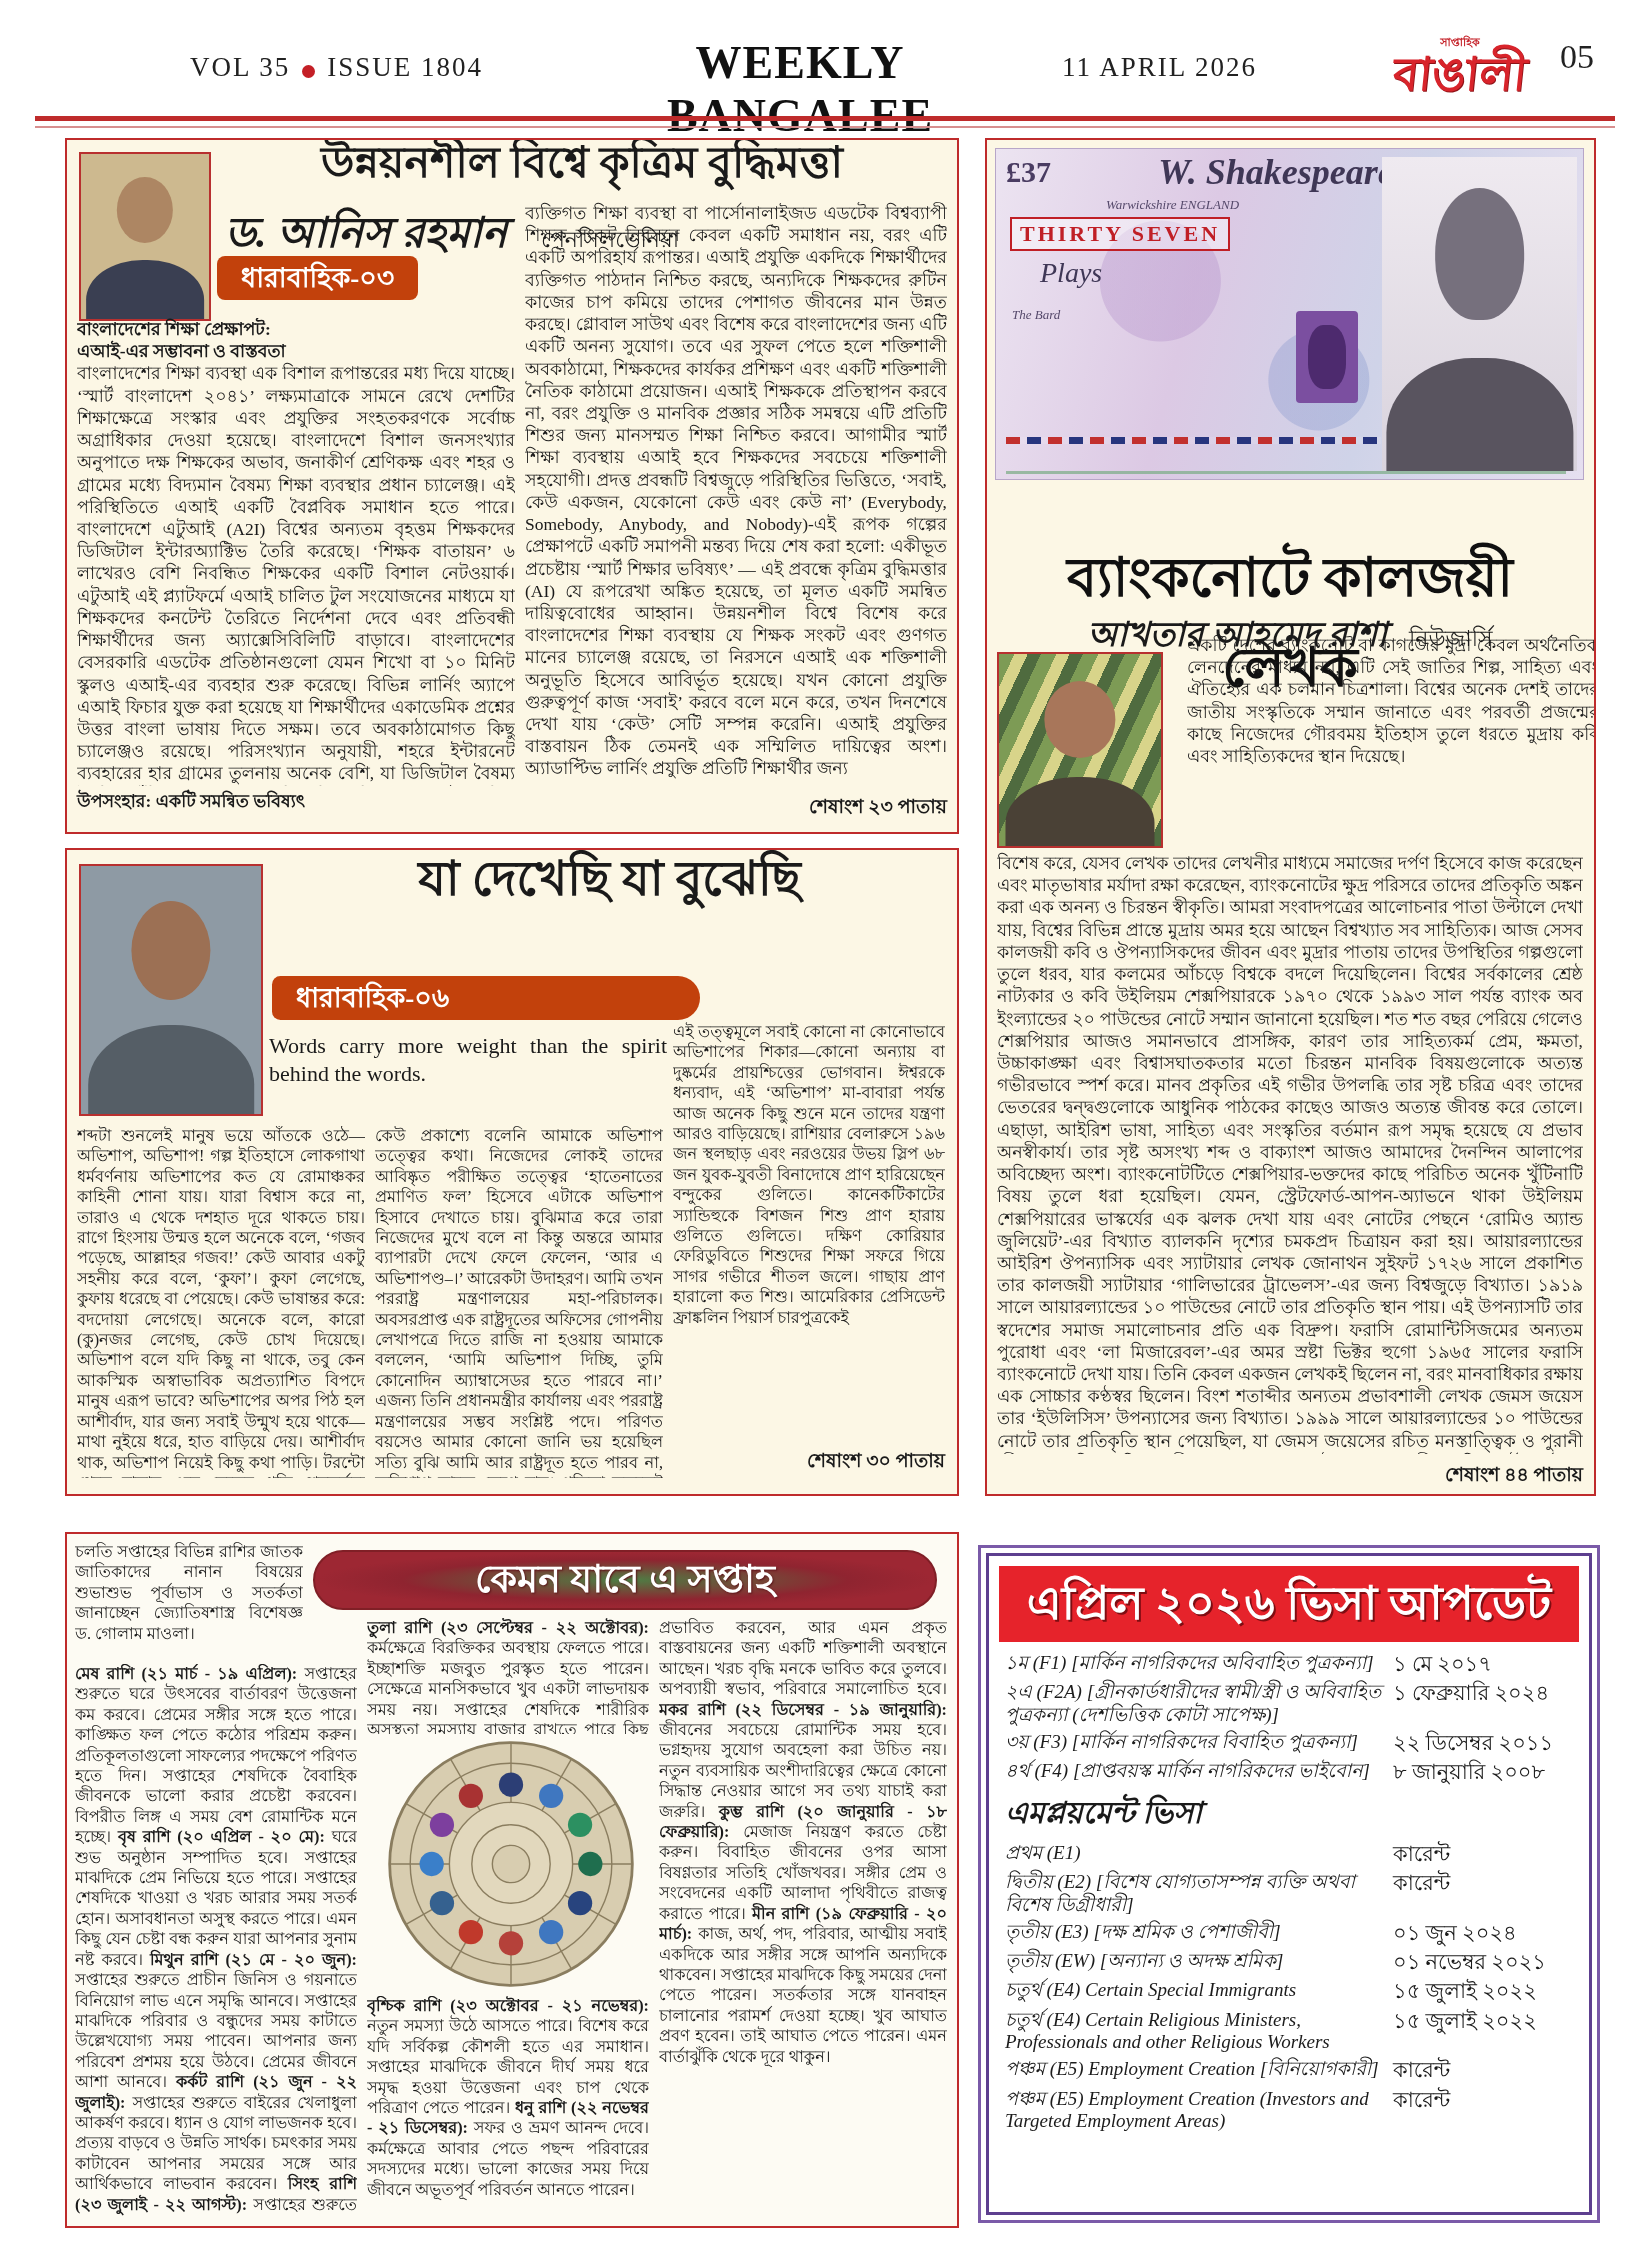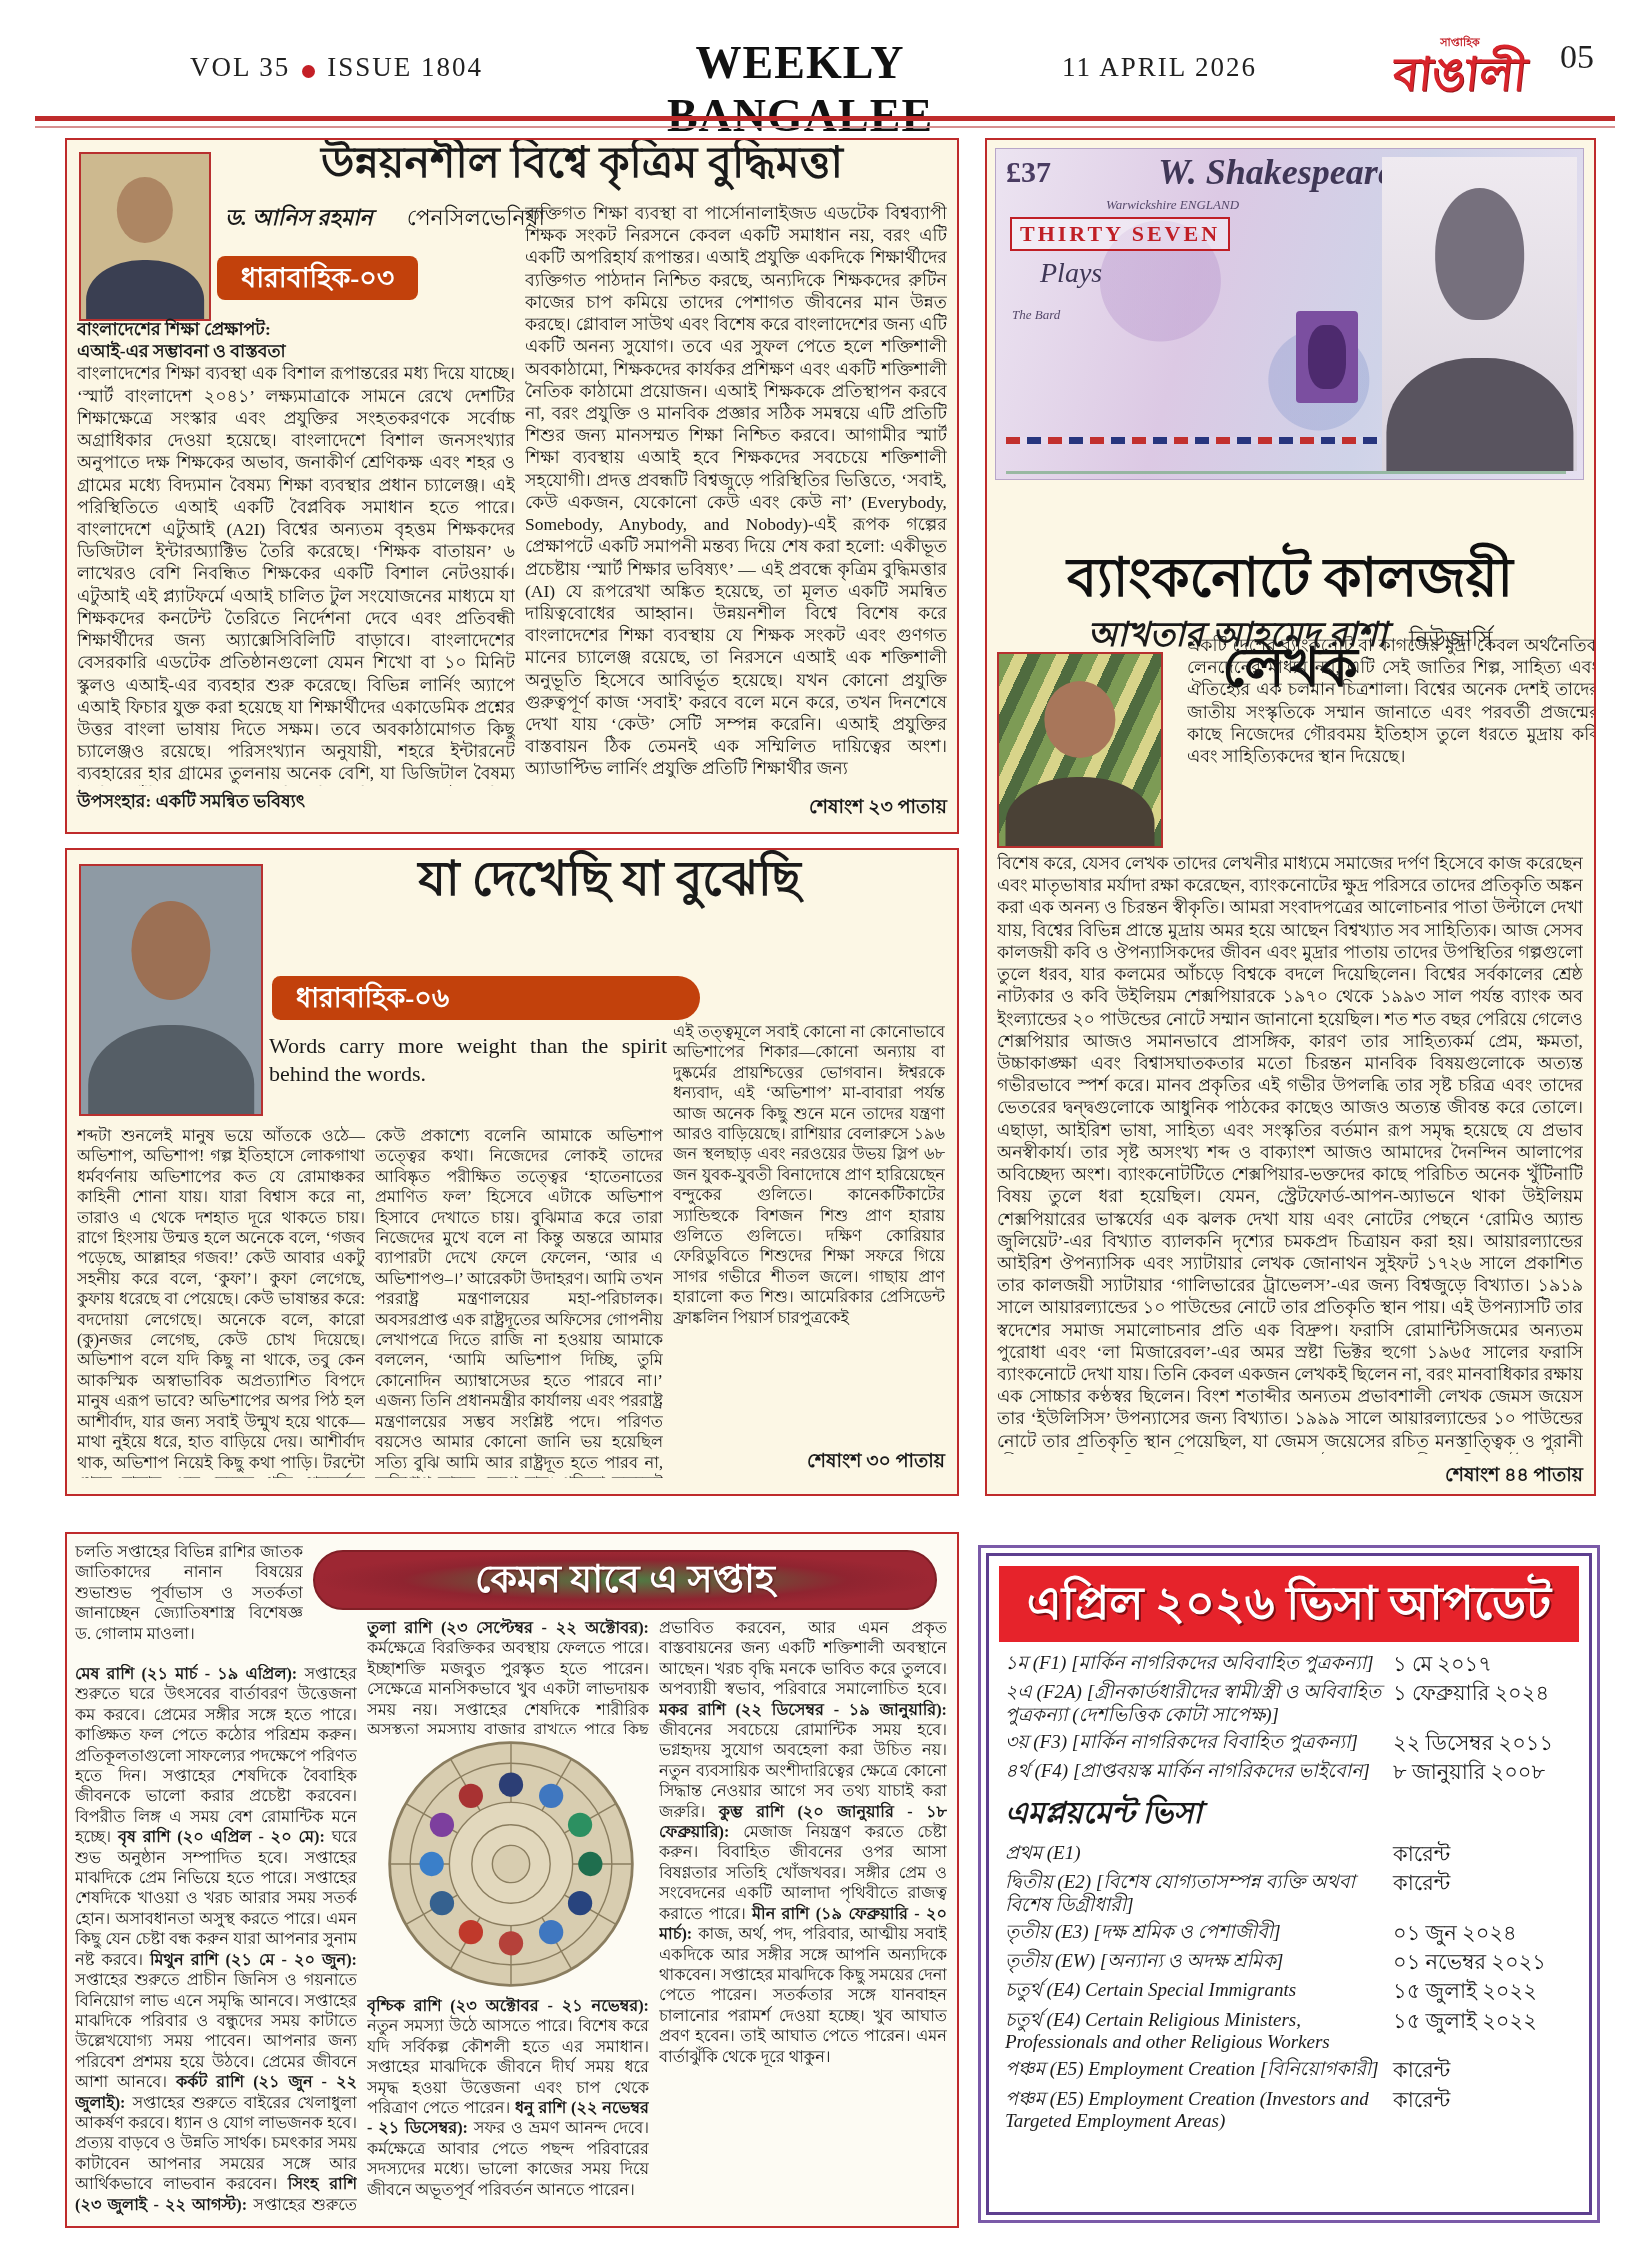--- a/index.html
+++ b/index.html
@@ -24,21 +24,21 @@
 
   
   .artbox{border:2px solid #bf2b2b;background:#fcf7e5;position:absolute;overflow:hidden;text-decoration:underline;}
   .photo{position:absolute;border:2px solid #b8302f;overflow:hidden;}
   .photo::before{content:"";position:absolute;left:50%;top:14%;width:44%;height:40%;
       transform:translateX(-50%);background:var(--skin,#b08762);border-radius:50%;}
   .photo::after{content:"";position:absolute;left:50%;bottom:-14%;width:92%;height:50%;
       transform:translateX(-50%);background:var(--suit,#33384a);border-radius:48% 48% 0 0;}
   .headline1{font-size:43px;font-weight:bold;line-height:1.05;}
   .headline2{font-size:48px;font-weight:bold;line-height:1.05;}
-  .author{font-size:22px;font-weight:bold;font-style:italic;}
+  .author{font-size:42px;font-weight:bold;font-style:italic;}
   .place{font-size:22px;}
   .badge{background:#c2410c;color:#fff;font-weight:bold;font-size:27px;line-height:44px;
          padding:0 24px;display:inline-block;}
   .body-t{font-size:17.5px;line-height:1.27;}
   .body-s{font-size:16.2px;line-height:1.26;}
   .cont{font-weight:bold;font-size:19px;}
 
   
   .note{background:
       radial-gradient(circle at 28% 40%, rgba(176,140,200,.35) 0 60px, transparent 61px),

